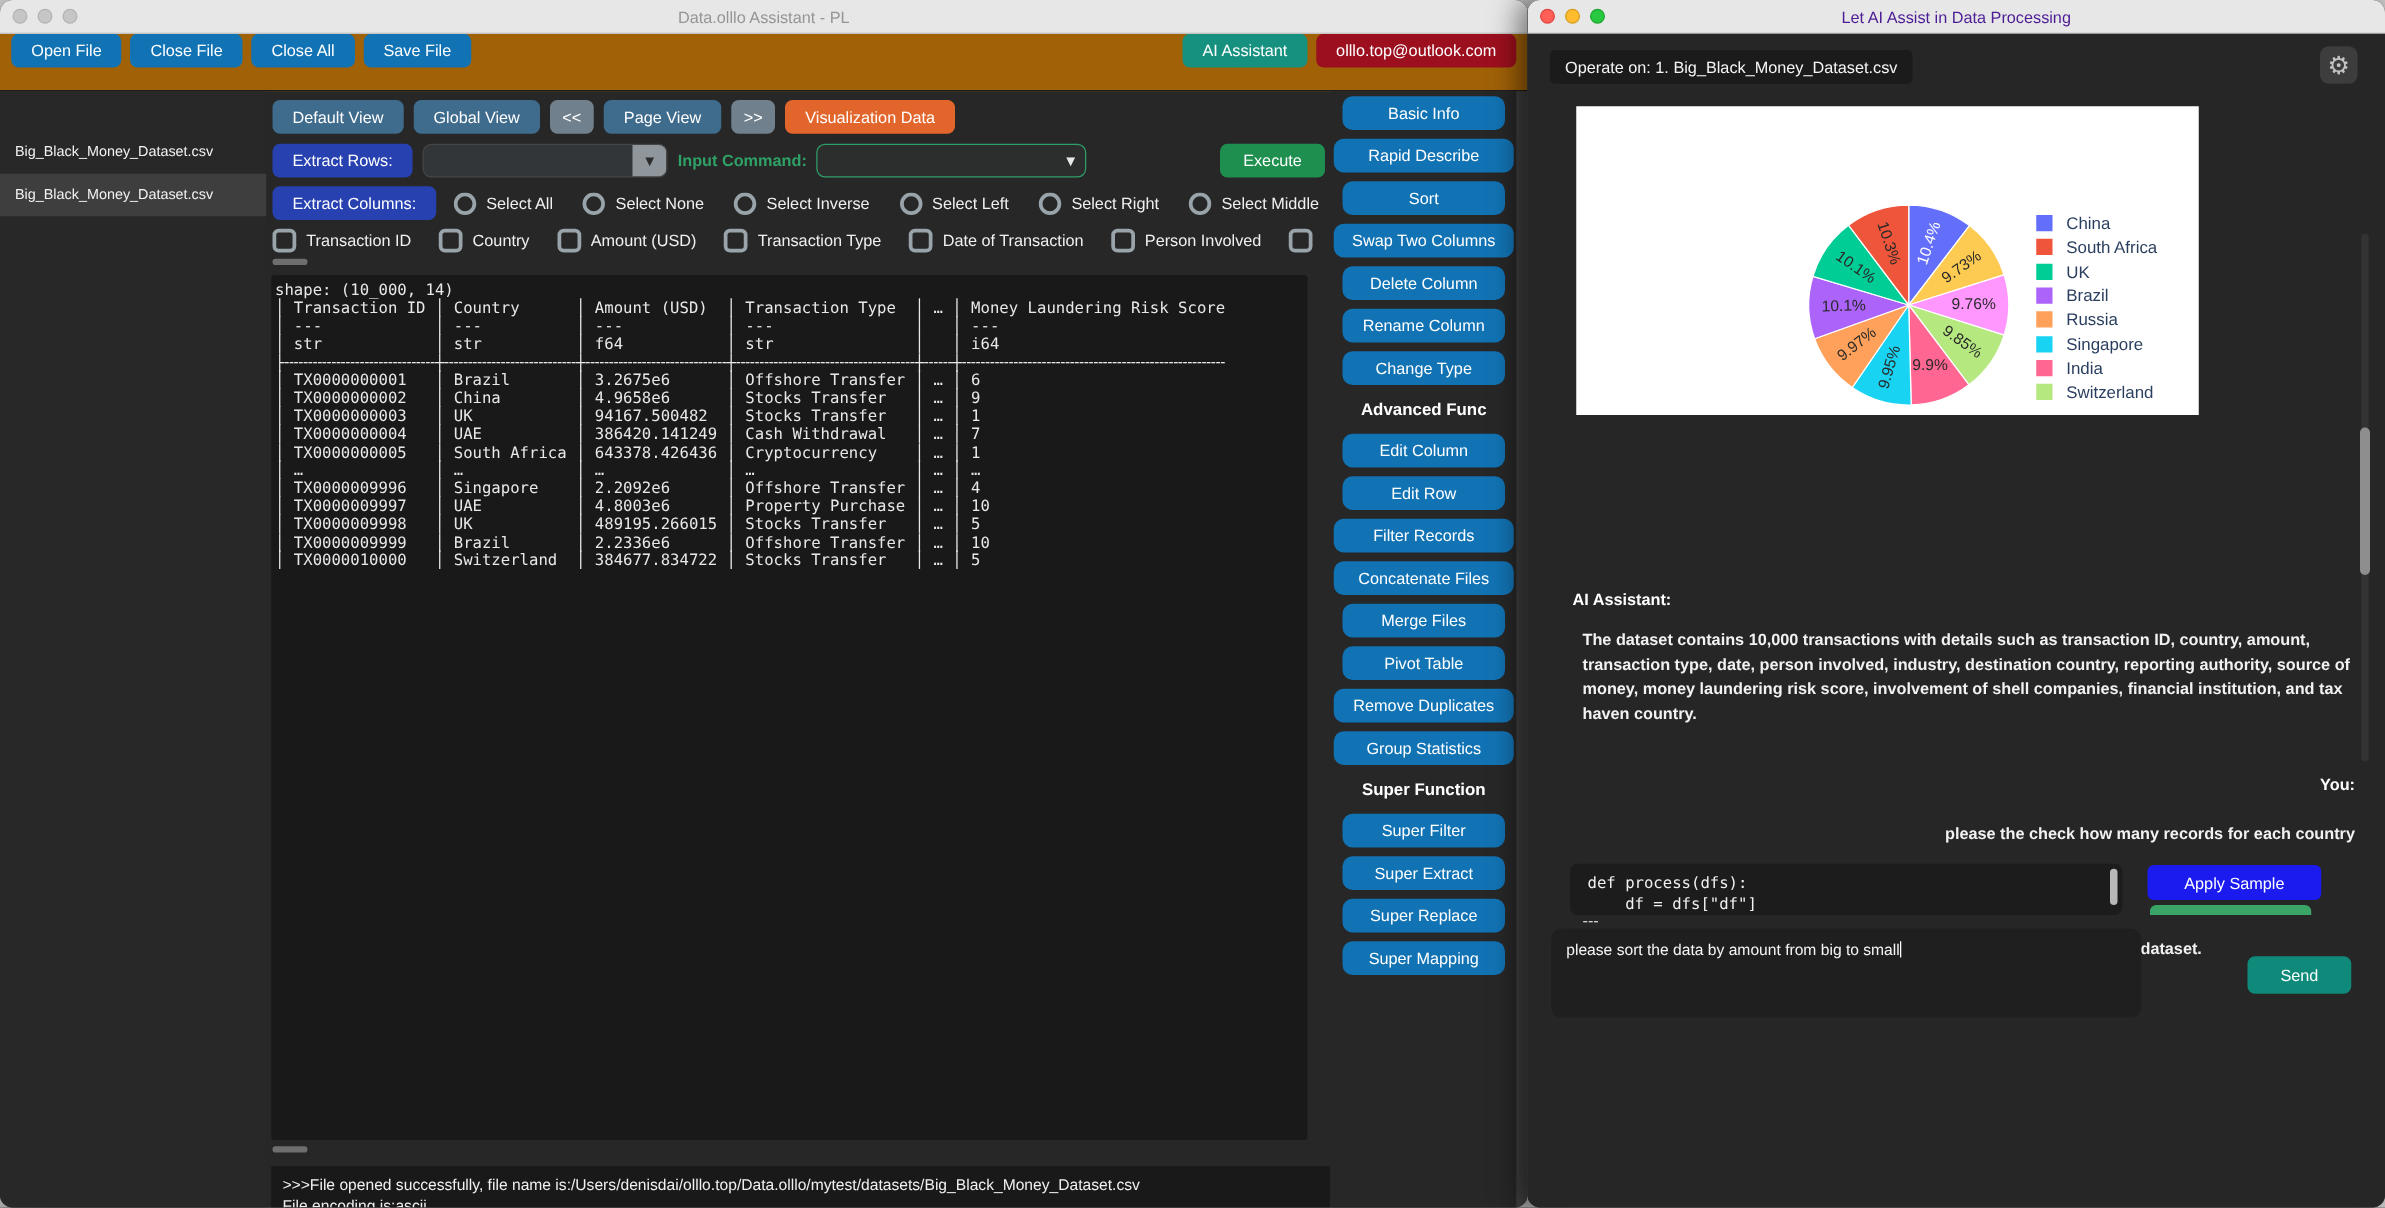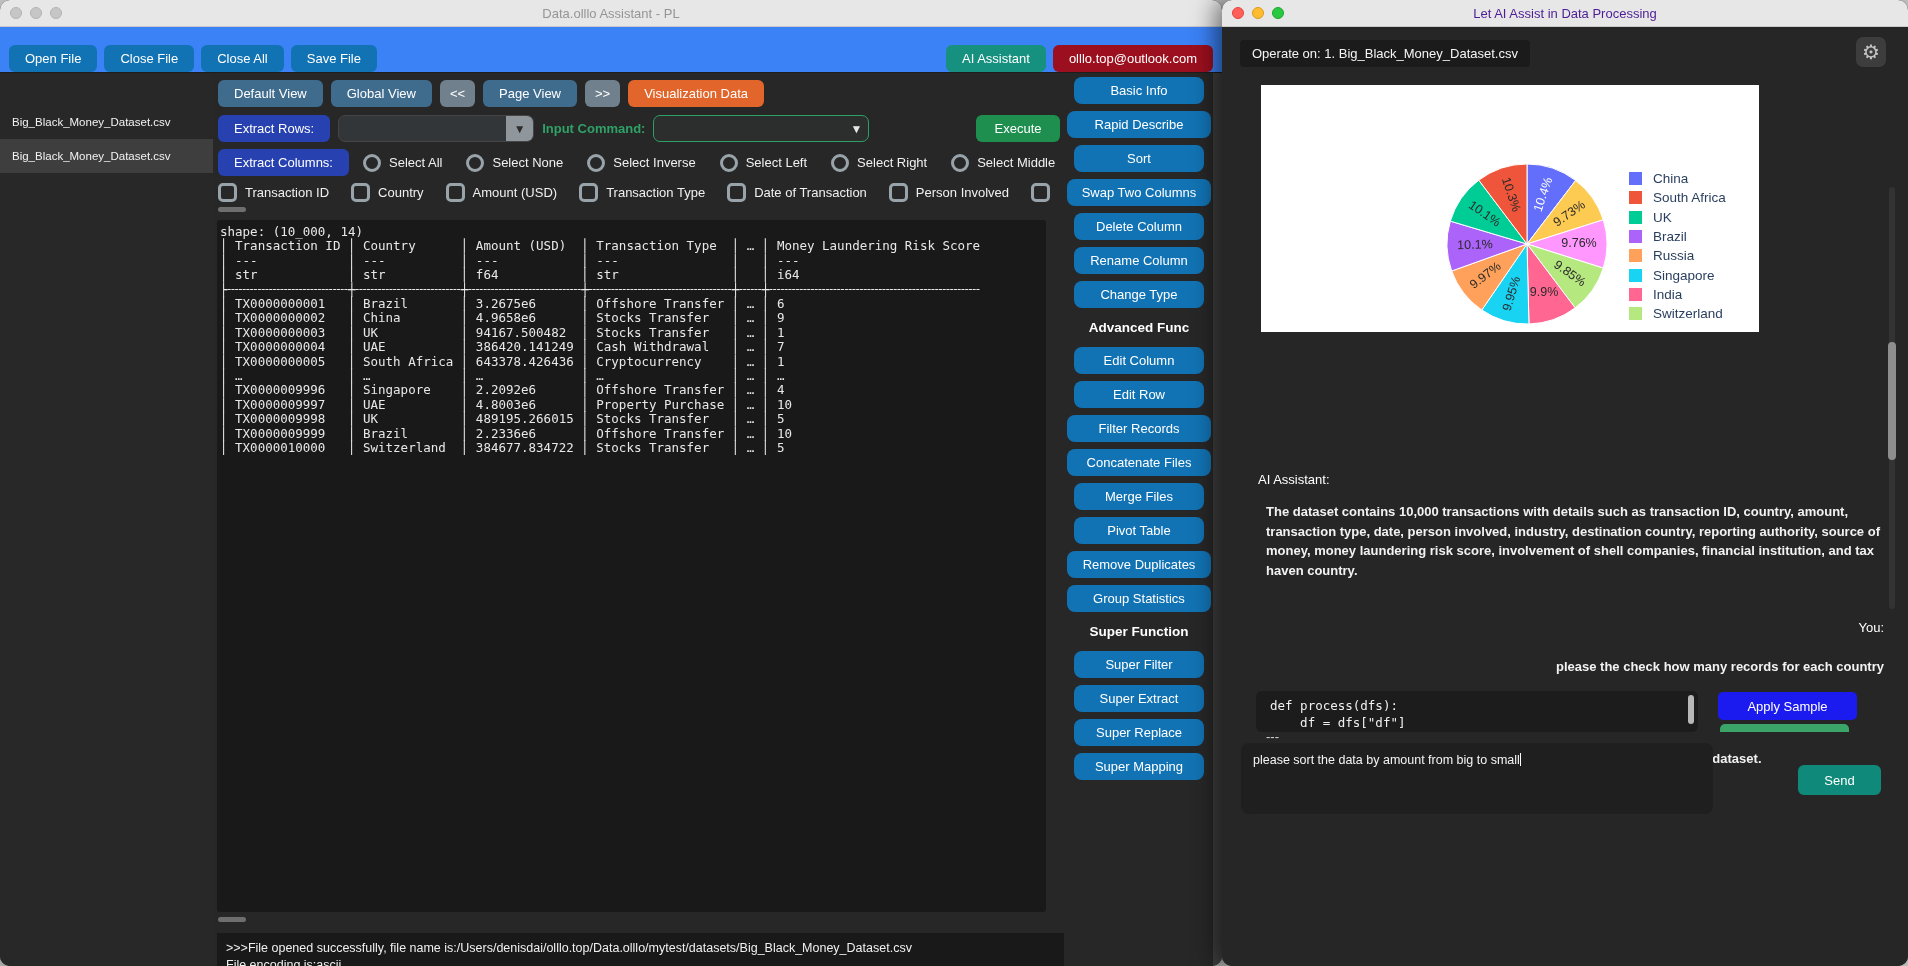--- a/index.html
+++ b/index.html
@@ -32,21 +32,21 @@
   .btn-blue  { background:#1273b4; }
   .btn-steel { background:#3f6b8d; }
   .btn-pager { background:#70808d; padding:0 10px; }
   .btn-orange{ background:#e2662b; }
   .btn-navy  { background:#2742b0; }
   .btn-green { background:#1e8f4f; }
   .btn-teal  { background:#17917f; }
   .btn-red   { background:#9c0f1e; }
 
   
-  .topbar { height:46px; background:#3b82f6; display:flex; align-items:flex-end;
+  .topbar { height:46px; background:#a16207; display:flex; align-items:flex-start;
             gap:7px; padding:0 9px; border-bottom:1px solid #1d1d1d; }
   .topbar .spacer { flex:1; }
 
   .body-row { position:absolute; top:73px; left:0; right:0; bottom:0; }
   .filepane { position:absolute; left:0; top:0; bottom:0; width:213px; background:#282828; }
   .file-item { height:34px; display:flex; align-items:center; padding:0 12px;
                color:#f2f2f2; font-size:11.5px; white-space:nowrap; overflow:hidden; }
   .file-item.sel { background:#3e3e3e; }
   .filepane .pad-top { height:32px; }
 
@@ -99,21 +99,21 @@
   .gear { position:absolute; right:22px; top:10px; width:30px; height:30px; background:#3d3d3d;
       border-radius:7px; color:#c4c4c4; font-size:20px; display:flex; align-items:center;
       justify-content:center; }
   .chart-card { position:absolute; left:39px; top:58px; width:498px; height:247px; background:#ffffff; }
   .legend { position:absolute; left:368px; top:84px; }
   .legend-item { display:flex; align-items:center; gap:11px; height:19.3px; }
   .legend-swatch { width:13px; height:13px; flex:none; }
   .legend-label { font-size:13.5px; color:#2a3f5f; white-space:nowrap; }
 
   .chat { position:absolute; left:0; top:278px; right:0; height:543px; }
-  .chat .al { position:absolute; left:36px; color:#fff; font-size:13px; font-weight:normal; }
+  .chat .al { position:absolute; left:36px; color:#fff; font-size:13px; font-weight:bold; }
   .chat .msg { position:absolute; left:44px; width:620px; color:#f2f2f2; font-size:13px; line-height:19.5px;font-weight:bold; }
   .chat .right { left:36px; right:24px; width:auto; text-align:right; }
   .chat .dash { position:absolute; left:44px; color:#d8d8d8; font-size:13px; }
   .chat-track { position:absolute; right:13px; top:160px; width:6px; height:422px; background:#333333; border-radius:3px; }
   .chat-thumb { position:absolute; right:12px; top:315px; width:8px; height:118px; background:#8e8e8e; border-radius:4px; }
 
   .codebox { position:absolute; left:34px; top:664px; width:442px; height:41px; background:#1c1c1c;
       border-radius:6px; color:#f0f0f0; font-size:12.5px; line-height:16.5px;
       padding:7px 14px; white-space:pre; overflow:hidden; }
   .code-thumb { position:absolute; left:466px; top:668px; width:6px; height:29px;

